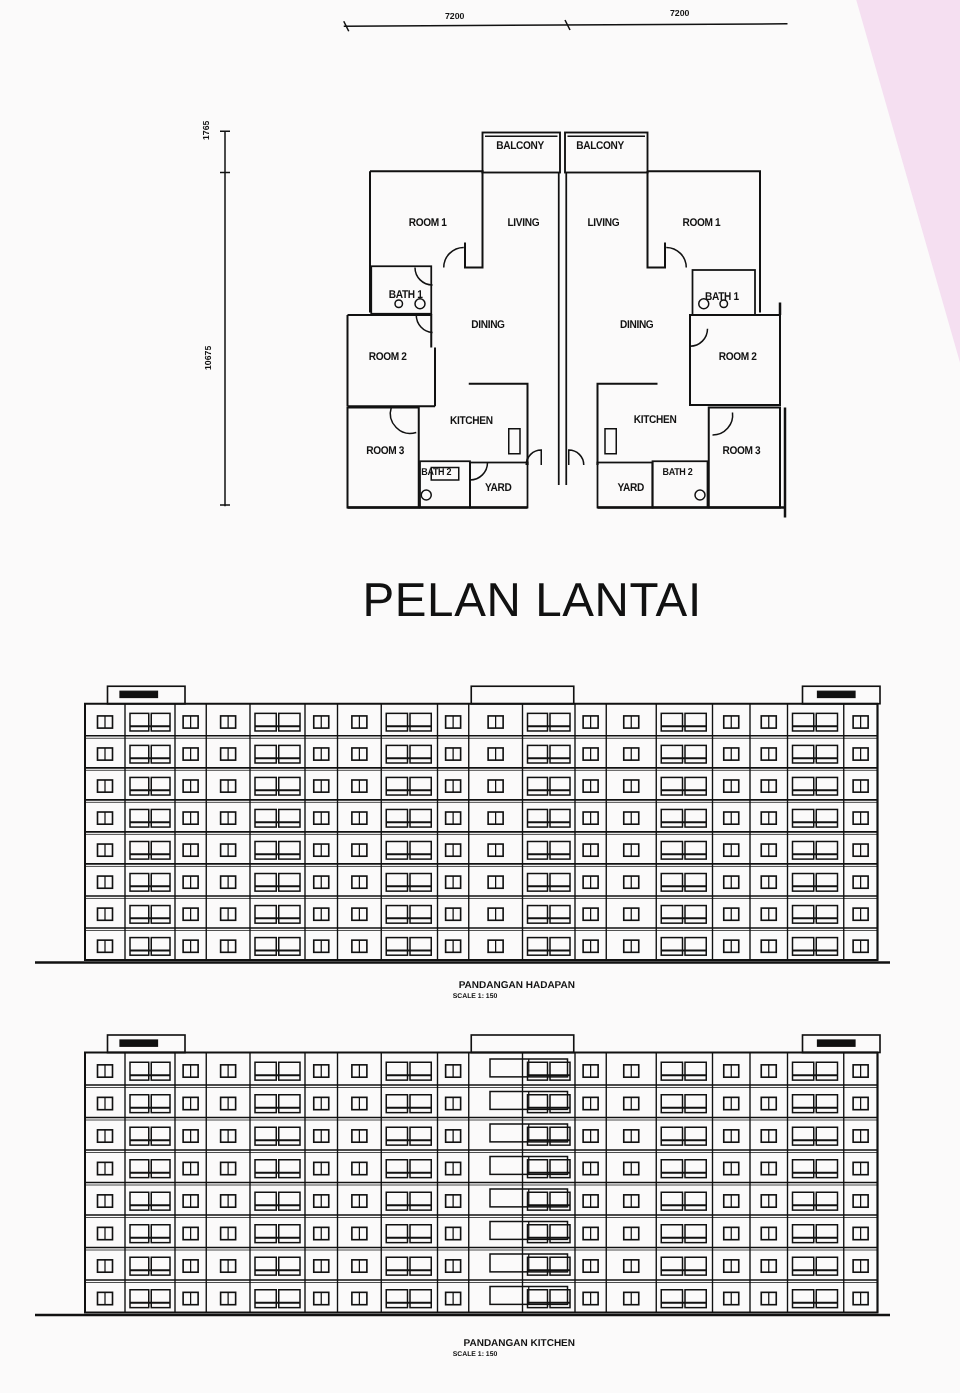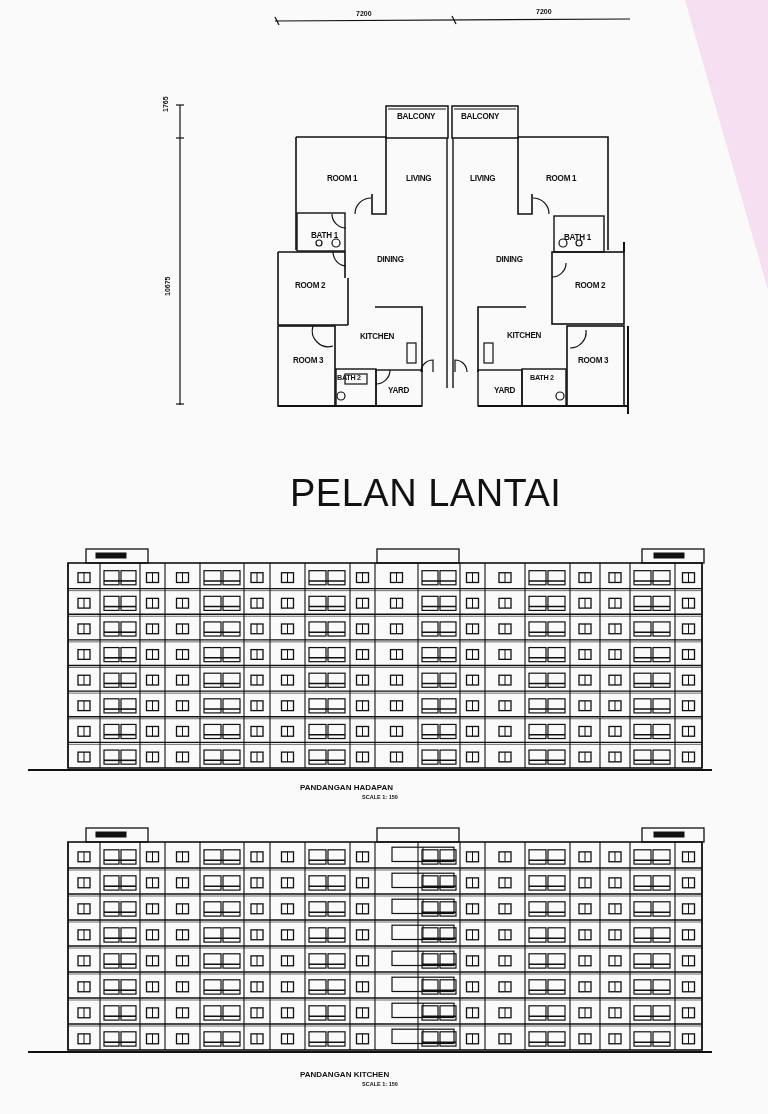--- a/index.html
+++ b/index.html
@@ -1,21 +1,21 @@
 <!DOCTYPE html>
 <html><head>
 <meta charset="utf-8">
 <style>
   html,body{margin:0;padding:0;}
   body{width:768px;height:1114px;position:relative;overflow:hidden;background:#fbfafa;font-family:"Liberation Sans",sans-serif;color:#111;}
   .pink-edge{position:absolute;left:0;top:0;width:768px;height:1114px;pointer-events:none;}
   .room-label{position:absolute;font-size:9px;font-weight:bold;letter-spacing:-0.3px;transform:scaleX(0.9);transform-origin:left center;white-space:nowrap;}
   .dim-label{position:absolute;font-size:7px;font-weight:bold;}
-  .title{position:absolute;left:290px;top:472px;font-size:38px;letter-spacing:0.5px;color:#111;}
-  .caption{position:absolute;font-size:8px;font-weight:bold;text-align:left;white-space:nowrap;}
+  .title{position:absolute;left:290px;top:460px;font-size:38px;letter-spacing:0.5px;color:#111;}
+  .caption{position:absolute;font-size:8px;font-weight:bold;text-align:right;white-space:nowrap;}
   .caption-scale{position:absolute;font-size:5.5px;font-weight:bold;text-align:center;white-space:nowrap;}
   svg{position:absolute;left:0;top:0;}
 </style>
 </head>
 <body>
 
 <svg class="pink-edge" width="768" height="1114">
   <polygon points="685,0 768,0 768,290" fill="#f4dcef" opacity="0.9"></polygon>
 </svg>
 

